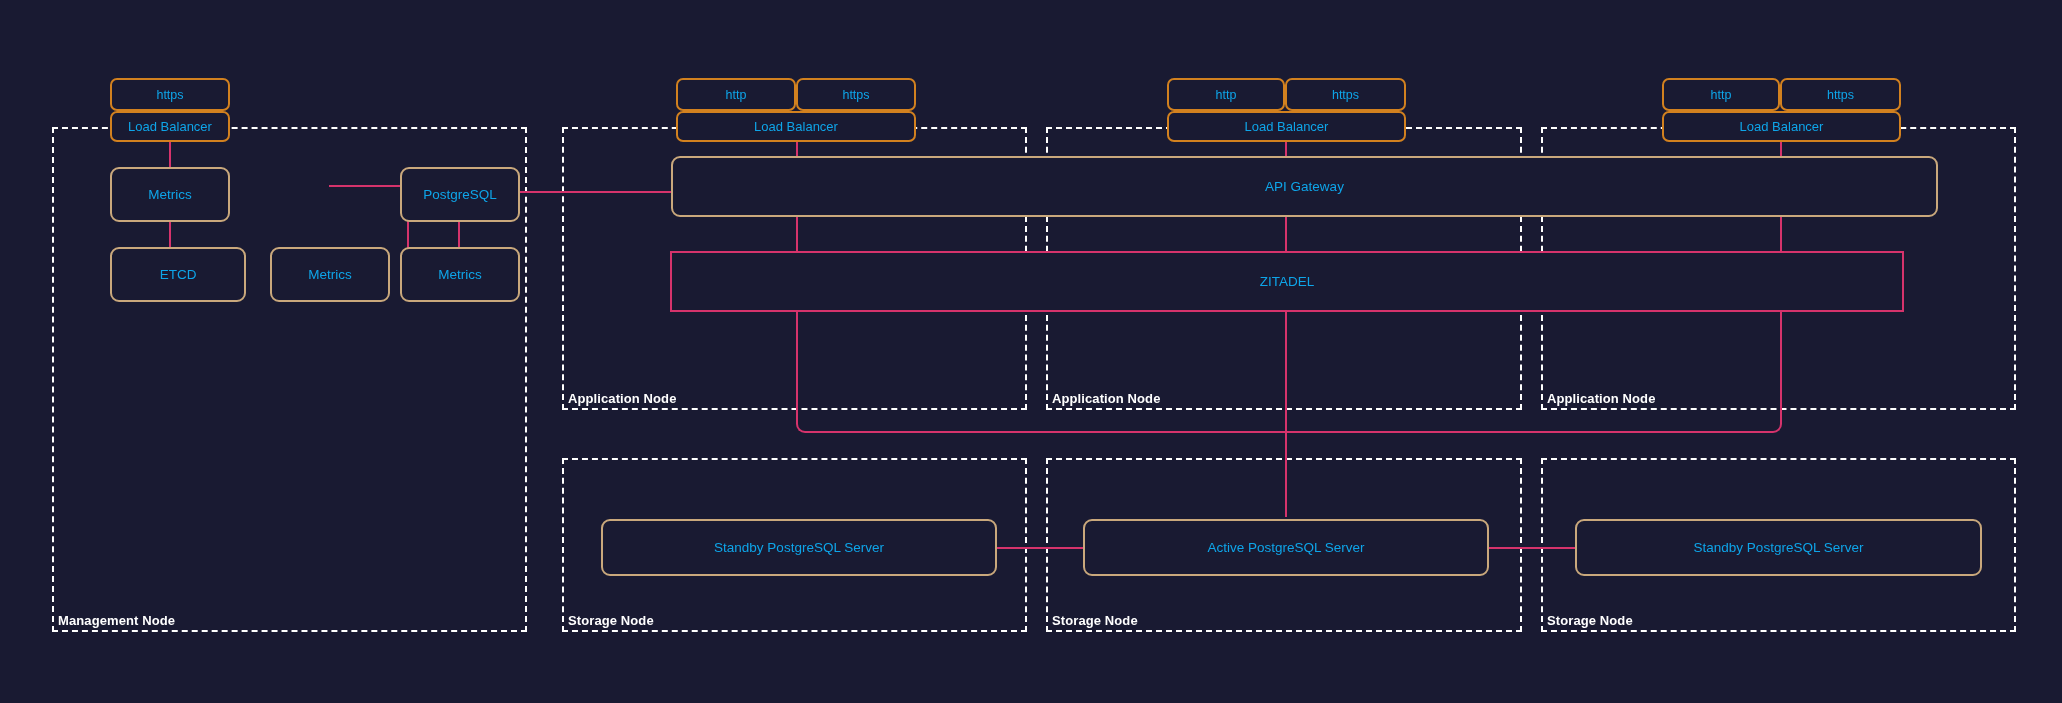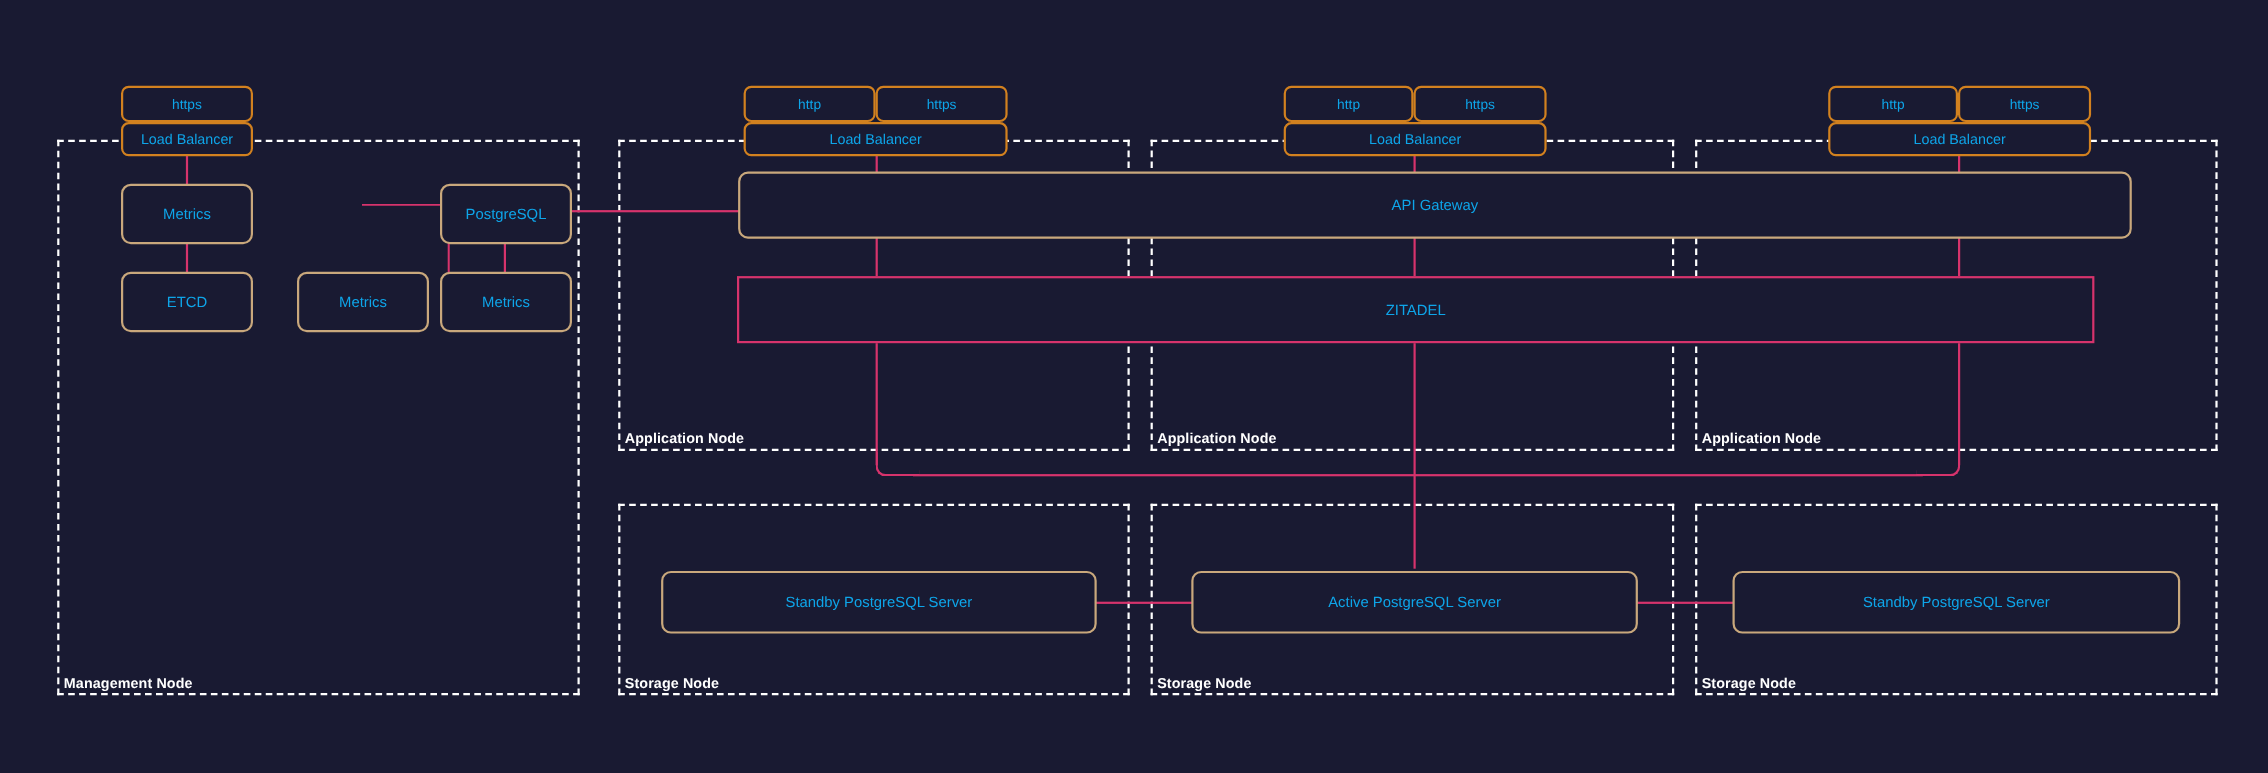--- a/index.html
+++ b/index.html
@@ -155,21 +155,21 @@
   <div class="node proto" style="left:110px;top:78px;width:120px;height:33px;">
     <span>https</span>
   </div>
   <div class="node lb" style="left:110px;top:111px;width:120px;height:31px;">
     <span>Load Balancer</span>
   </div>
 
   <div class="node" style="left:110px;top:167px;width:120px;height:55px;">
     <span>Metrics</span>
   </div>
-  <div class="node" style="left:110px;top:247px;width:120px;height:55px;">
+  <div class="node" style="left:110px;top:247px;width:136px;height:55px;">
     <span>ETCD</span>
   </div>
   <div class="node" style="left:400px;top:167px;width:120px;height:55px;">
     <span>PostgreSQL</span>
   </div>
   <div class="node" style="left:270px;top:247px;width:120px;height:55px;">
     <span>Metrics</span>
   </div>
   <div class="node" style="left:400px;top:247px;width:120px;height:55px;">
     <span>Metrics</span>

